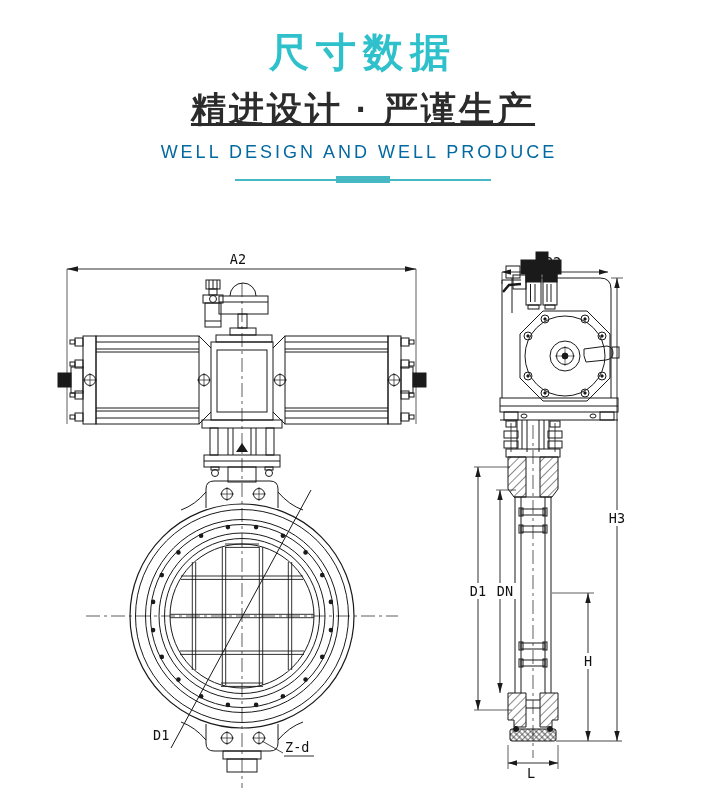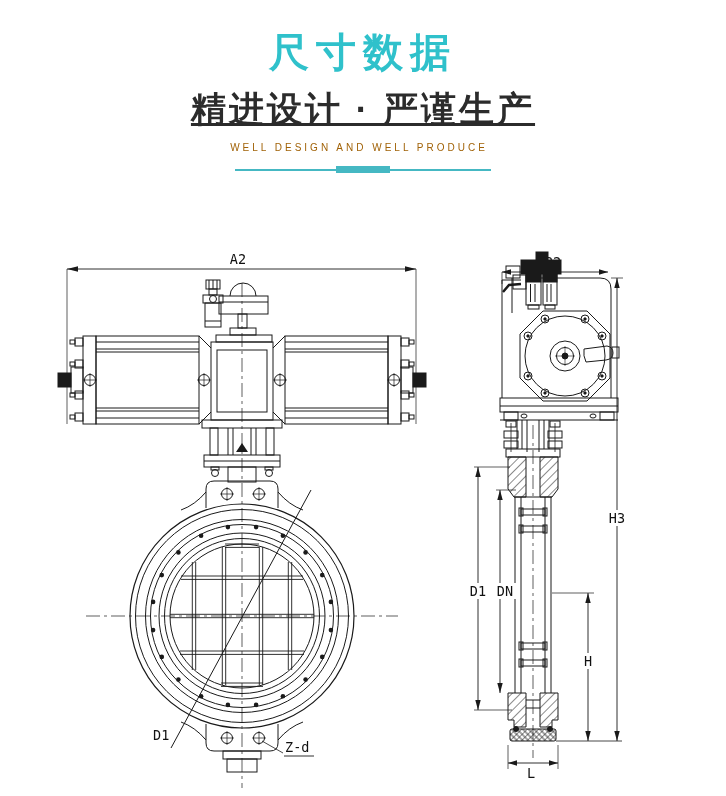--- a/index.html
+++ b/index.html
@@ -1,21 +1,21 @@
 <!DOCTYPE html>
 <html><head>
 <meta charset="utf-8">
 <style>
   html,body{margin:0;padding:0;background:#ffffff;}
   .page{position:relative;width:726px;height:796px;background:#fff;overflow:hidden;
         font-family:"Liberation Sans","DejaVu Sans",sans-serif;}
   header{position:absolute;top:0;left:0;width:726px;text-align:center;}
   .title{margin:30px 0 0 0;font-size:40px;font-weight:700;letter-spacing:7px;color:#2fc1cb;line-height:1.1;}
   .subtitle{margin:16px 0 0 0;font-size:35px;font-weight:700;letter-spacing:3px;color:#2b2b2b;line-height:1.1;text-decoration:underline;}
-  .tagline{margin:13px 8px 0 0;font-size:10px;letter-spacing:3px;color:#a16207;}
+  .tagline{margin:13px 8px 0 0;font-size:18px;letter-spacing:3px;color:#0369a1;}
   .divider{margin:13px auto 0 auto;width:256px;display:flex;align-items:center;height:8px;}
   .divider .dl{flex:1;height:2px;background:#45b8c3;}
   .divider .db{width:54px;height:7px;background:#45b8c3;}
   svg.drawing{position:absolute;top:0;left:0;}
   svg text{font-family:"DejaVu Sans Mono","Liberation Mono",monospace;font-size:13.5px;fill:#111;}
 </style>
 </head>
 <body>
 
 <div class="page">

